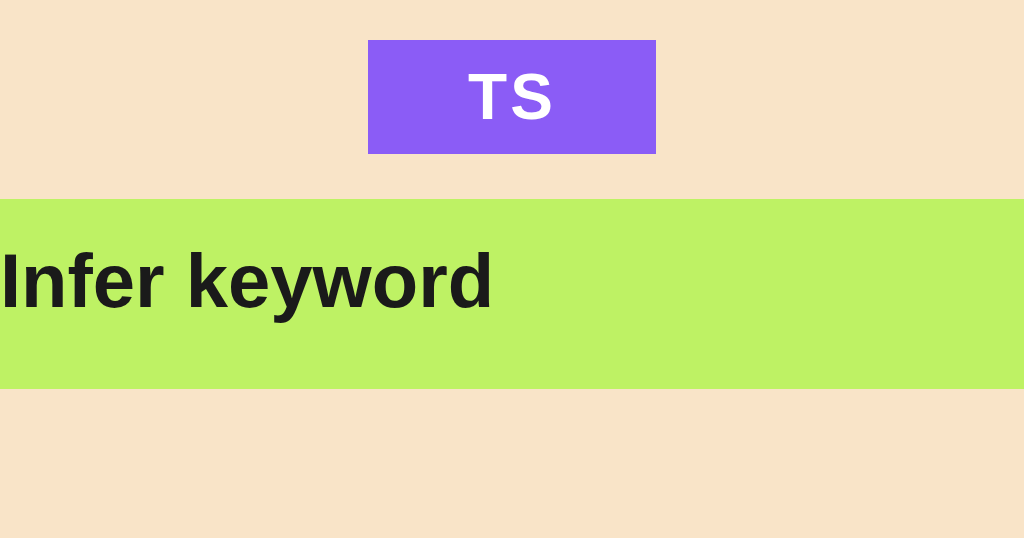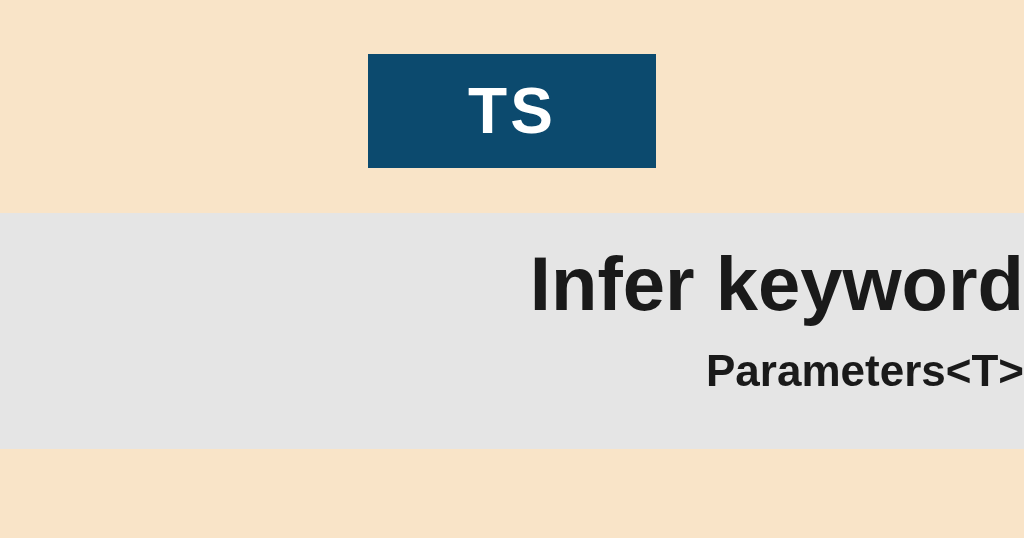--- a/index.html
+++ b/index.html
@@ -10,37 +10,37 @@
     body {
       width: 1024px;
       height: 538px;
       background-color: #f9e4c8;
       display: flex;
       flex-direction: column;
       align-items: center;
       overflow: hidden;
     }
     .ts-badge {
-      background-color: #0c4a6e;
+      background-color: #8b5cf6;
       color: white;
       font-family: Arial, sans-serif;
       font-weight: bold;
       font-size: 64px;
       padding: 20px 100px;
-      margin-top: 54px;
+      margin-top: 40px;
       letter-spacing: 3px;
     }
     .content-band {
-      background-color: #e5e5e5;
+      background-color: #bef264;
       width: 100%;
       margin-top: 45px;
-      padding: 27px 0 50px 0;
+      padding: 38px 0 50px 0;
       display: flex;
       flex-direction: column;
-      align-items: flex-end;
+      align-items: flex-start;
     }
     .title {
       font-family: 'Comic Sans MS', cursive, sans-serif;
       font-size: 76px;
       font-weight: bold;
       color: #1a1a1a;
       margin-bottom: 15px;
     }
     .subtitle {
       font-family: 'Comic Sans MS', cursive, sans-serif;
@@ -50,14 +50,13 @@
       line-height: 1.3;
     }
   </style>
 </head>
 <body>
 
 <div class="ts-badge">TS</div>
 
 <div class="content-band">
   <div class="title">Infer keyword</div>
-  <div class="subtitle">Parameters&lt;T&gt;</div>
 </div>
 
 </body></html>

